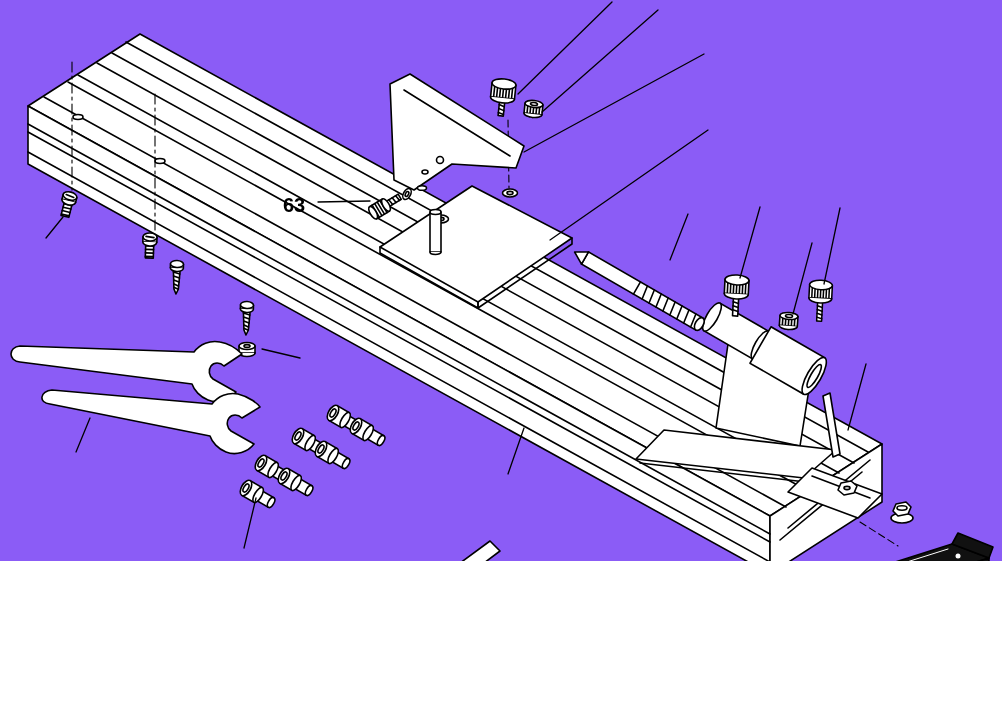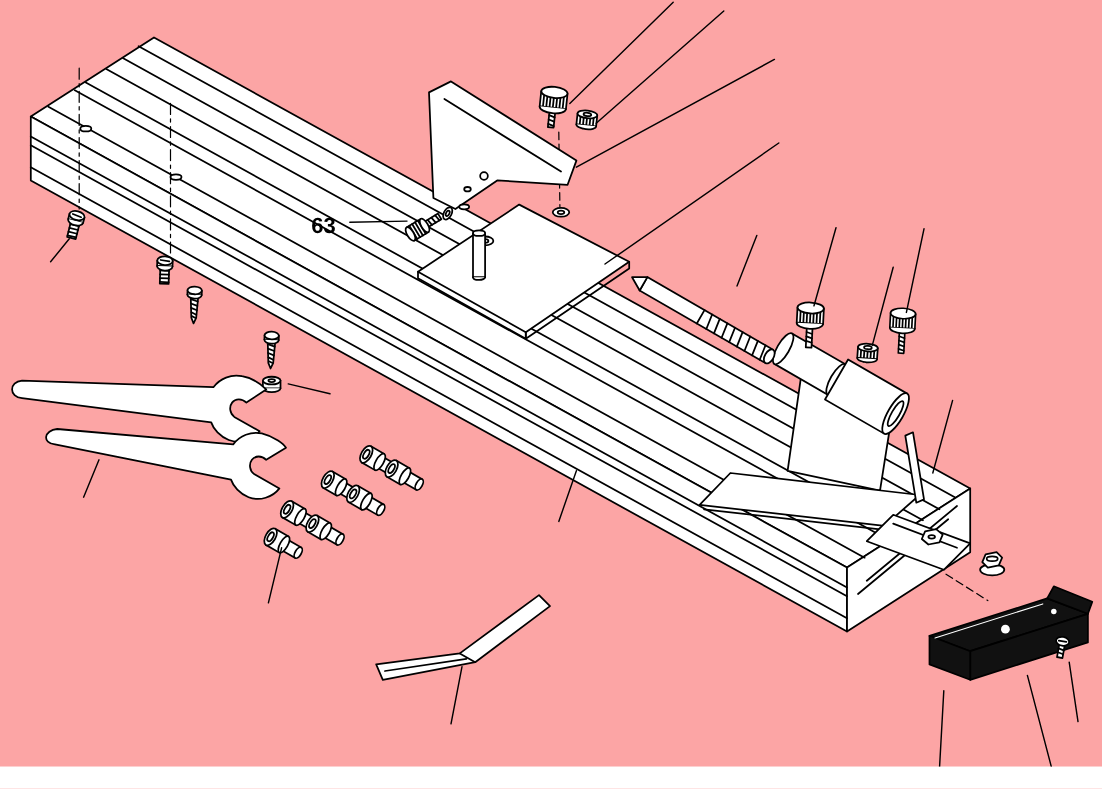--- a/index.html
+++ b/index.html
@@ -1,16 +1,16 @@
 <!DOCTYPE html>
 <html><head>
 <meta charset="utf-8">
 <style>
   html,body{margin:0;padding:0;background:#ffffff;}
-  .stage{position:relative;width:1002px;height:697px;background:#fca5a5;overflow:hidden;
+  .stage{position:relative;width:1002px;height:561px;background:#8b5cf6;overflow:hidden;
          font-family:"Liberation Sans",sans-serif;}
   svg{display:block;fill:none;stroke:#000000;stroke-width:1.6;
       stroke-linecap:round;stroke-linejoin:round;}
   .callout{font:bold 20px "Liberation Sans",sans-serif;}
 </style>
 </head>
 <body>
 
 <div class="stage">
 <svg id="diagram" width="1002" height="717" viewBox="0 0 1002 717">

